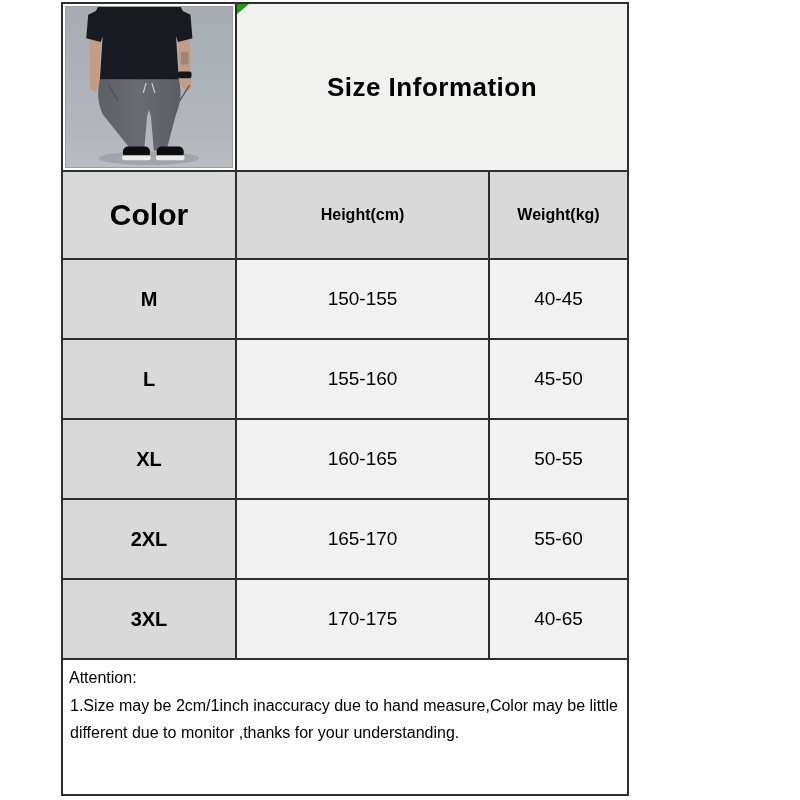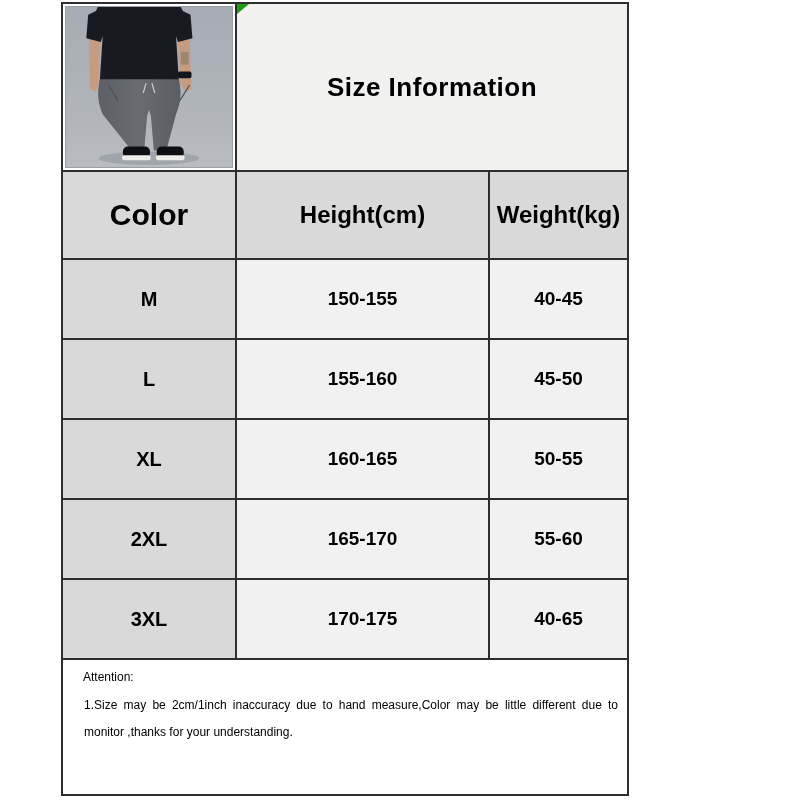--- a/index.html
+++ b/index.html
@@ -62,42 +62,42 @@
     top: 0;
     width: 0;
     height: 0;
     border-top: 10px solid #1e9b13;
     border-right: 12px solid transparent;
   }
   
   .hdr {
     background: #d9d9d9;
     font-weight: bold;
-    font-size: 24px;
+    font-size: 16px;
   }
   .hdr.size-hdr { font-size: 30px; }
   
   .rowhdr {
     background: #d9d9d9;
     font-weight: bold;
     font-size: 20px;
   }
   .val {
     background: #f1f1f1;
-    font-weight: bold;
+    font-weight: normal;
     font-size: 19px;
   }
   
   .attention {
     grid-column: 1 / 4;
     background: #ffffff;
     display: block;
-    padding: 4px 8px 4px 20px;
+    padding: 4px 8px 4px 6px;
     box-sizing: border-box;
-    font-size: 12px;
+    font-size: 16px;
     line-height: 27px;
   }
   .attention .att-heading { font-weight: normal; }
   .attention p {
     margin: 1px;
     text-align: justify;
   }
 </style>
 </head>
 <body>

